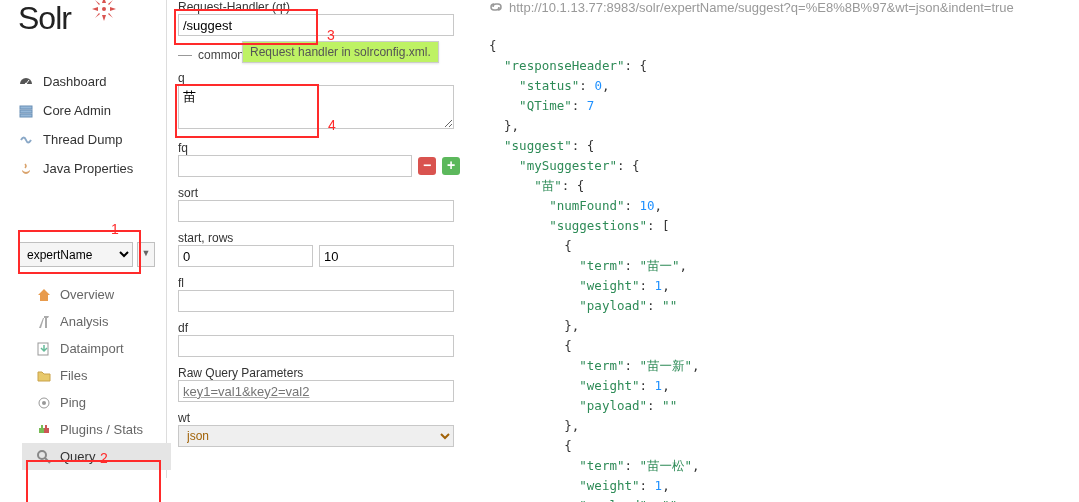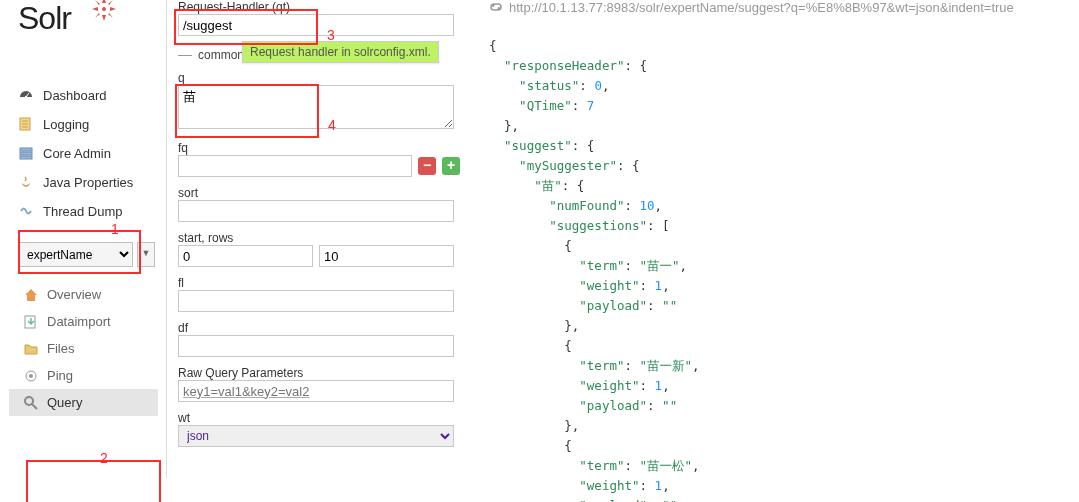--- a/index.html
+++ b/index.html
@@ -1,45 +1,45 @@
 <!DOCTYPE html>
 <html><head>
 <meta charset="utf-8">
 <style>
 html,body{margin:0;padding:0;font-family:"Helvetica Neue",Helvetica,Arial,sans-serif;font-size:13px;color:#333;background:#fff;width:1079px;height:502px;overflow:hidden}
 .wrap{position:relative;width:1079px;height:502px}
 .sidebar{position:absolute;left:0;top:0;width:167px;height:478px;border-right:1px solid #ddd;box-sizing:border-box}
 .logo{position:absolute;left:18px;top:0;font-size:32px;font-weight:400;color:#222;letter-spacing:-1px}
 .logo .sun{position:absolute;left:72px;top:-6px}
 .nav{position:absolute;left:18px;top:74px;width:146px}
-.nav .item{display:flex;align-items:flex-end;height:29px;cursor:pointer;color:#333}
+.nav .item{display:flex;align-items:flex-start;height:29px;cursor:pointer;color:#333}
 .nav .item .ico{width:16px;height:16px;margin-right:9px;display:inline-block}
 .nav .item span{font-size:13px}
 .selectwrap{position:absolute;left:18px;top:242px;width:138px;height:25px}
 .selectwrap select{width:115px;height:25px;border:1px solid #c0c0c0;background:#f5f5f5;font-size:12px;padding-left:4px;box-sizing:border-box}
 .selectwrap .dd{position:absolute;left:119px;top:0;width:18px;height:25px;border:1px solid #c0c0c0;background:#f5f5f5;box-sizing:border-box;text-align:center;line-height:21px;color:#666;font-size:9px}
-.subnav{position:absolute;left:23px;top:281px;width:130px}
+.subnav{position:absolute;left:36px;top:281px;width:130px}
 .subnav .item{display:flex;align-items:center;height:27px;cursor:pointer;color:#666}
 .subnav .item.active{color:#333;background:#e5e5e5;margin-left:-14px;padding-left:14px;width:135px}
 .subnav .item .ico{width:16px;height:16px;margin-right:8px;display:inline-block}
 .form{position:absolute;left:178px;top:0;width:285px;height:502px}
 .lbl{font-size:12px;color:#333;margin-top:9px}
 .inp{width:276px;height:22px;border:1px solid #c8c8c8;background:#fff;padding:1px 4px;box-sizing:border-box;font-size:13px}
 .inp.half{width:135px}
 .ta{width:276px;height:44px;border:1px solid #c8c8c8;background:#fff;padding:2px 4px;box-sizing:border-box;font-size:13px;resize:both}
 .row{display:flex;gap:6px}
 .tooltip{position:absolute;border:1px solid #ccc;background:#bef264;padding:3px 7px;font-size:12px;color:#555;box-shadow:0 1px 2px rgba(0,0,0,0.1)}
 .commonrow{display:flex;align-items:center;margin-top:12px;font-size:12px;color:#444}
 .commonrow .line{width:14px;height:1px;background:#999;margin-right:6px}
 .minus,.plus{width:18px;height:18px;border-radius:3px;color:#fff;text-align:center;line-height:17px;font-size:14px;font-weight:bold;cursor:pointer}
 .minus{background:#d9534f}
 .plus{background:#5cb85c}
 .fqrow{display:flex;align-items:center;gap:6px}
 .fqrow .fqin{width:234px;height:22px;border:1px solid #c8c8c8;box-sizing:border-box;padding:1px 4px}
-.wt{width:276px;height:22px;border:1px solid #c8c8c8;box-sizing:border-box;font-size:12px;padding-left:4px;color:#4c1d95}
+.wt{width:276px;height:22px;border:1px solid #c8c8c8;box-sizing:border-box;font-size:12px;padding-left:4px;color:#a16207}
 .response{position:absolute;left:489px;top:0;width:590px;height:502px}
 .urlbar{display:flex;align-items:flex-start;height:22px}
 .urlbar .ico{width:14px;height:14px;margin-right:6px}
 .urlbar .url{font-size:13px;color:#999}
 .json{margin-top:14px;font-family:"Consolas","Menlo",monospace;font-size:12.5px;line-height:20px;white-space:pre}
 .json .k{color:#2e8b57}
 .json .n{color:#1e90ff}
 .json .p{color:#333}
 .json .sg{color:#2e8b57}
 .redbox{position:absolute;border:2px solid #ff2a2a;pointer-events:none}
@@ -74,81 +74,87 @@
       <div class="item">
         <span class="ico"><svg width="16" height="16">
               <path d="M2 10 A6 6 0 0 1 14 10 L2 10 Z" fill="#555"></path>
               <circle cx="8" cy="10" r="1.2" fill="#fff"></circle>
               <line x1="8" y1="10" x2="11" y2="6" stroke="#fff" stroke-width="1"></line>
             </svg></span>
         <span>Dashboard</span>
       </div>
       <div class="item">
         <span class="ico"><svg width="16" height="16">
-              <rect x="2" y="2" width="10" height="12" fill="#f5d58a" stroke="#c9a24a"></rect>
-              <line x1="4" y1="5" x2="10" y2="5" stroke="#c9a24a"></line>
-              <line x1="4" y1="8" x2="10" y2="8" stroke="#c9a24a"></line>
-              <line x1="4" y1="11" x2="10" y2="11" stroke="#c9a24a"></line>
-            </svg></span>
-        <span>Logging</span>
-      </div>
-      <div class="item">
-        <span class="ico"><svg width="16" height="16">
               <rect x="2" y="3" width="12" height="3" fill="#96b8d9" stroke="#6b90b5"></rect>
               <rect x="2" y="7" width="12" height="3" fill="#96b8d9" stroke="#6b90b5"></rect>
               <rect x="2" y="11" width="12" height="3" fill="#96b8d9" stroke="#6b90b5"></rect>
             </svg></span>
         <span>Core Admin</span>
       </div>
       <div class="item">
         <span class="ico"><svg width="16" height="16">
+              <path d="M3 8 Q6 3 8 8 Q10 13 13 8" stroke="#8aa8c7" fill="none" stroke-width="2"></path>
+            </svg></span>
+        <span>Thread Dump</span>
+      </div>
+      <div class="item">
+        <span class="ico"><svg width="16" height="16">
               <path d="M4 9 Q8 13 12 9 Q12 12 8 13 Q4 12 4 9 Z" fill="#d9a26b"></path>
               <path d="M7 3 Q9 5 7 7" stroke="#d9a26b" fill="none" stroke-width="1.5"></path>
             </svg></span>
         <span>Java Properties</span>
-      </div>
-      <div class="item">
-        <span class="ico"><svg width="16" height="16">
-              <path d="M3 8 Q6 3 8 8 Q10 13 13 8" stroke="#8aa8c7" fill="none" stroke-width="2"></path>
-            </svg></span>
-        <span>Thread Dump</span>
       </div>
     </div>
 
     <div class="selectwrap">
       <select><option>expertName</option></select>
       <div class="dd">▼</div>
     </div>
 
     <div class="subnav">
       <div class="item">
         <span class="ico"><svg width="16" height="16">
               <path d="M2 8 L8 2 L14 8 L12 8 L12 14 L4 14 L4 8 Z" fill="#e89b4c"></path>
             </svg></span>
         <span>Overview</span>
       </div>
       <div class="item">
         <span class="ico"><svg width="16" height="16">
+              <path d="M3 14 L7 4 L8 4 L5 14 Z M8 2 L13 2 L12 4 L11 4 L11 14 L9 14 L9 4 L8 4 Z" fill="#aaa"></path>
+            </svg></span>
+        <span>Analysis</span>
+      </div>
+      <div class="item">
+        <span class="ico"><svg width="16" height="16">
               <rect x="2" y="2" width="10" height="12" fill="none" stroke="#999"></rect>
               <path d="M8 4 L8 10 M5 7 L8 10 L11 7" stroke="#6b9" fill="none" stroke-width="1.5"></path>
             </svg></span>
         <span>Dataimport</span>
       </div>
       <div class="item">
         <span class="ico"><svg width="16" height="16">
               <path d="M2 4 L6 4 L8 6 L14 6 L14 13 L2 13 Z" fill="#e8c96b" stroke="#c9a24b"></path>
             </svg></span>
         <span>Files</span>
       </div>
       <div class="item">
         <span class="ico"><svg width="16" height="16">
               <circle cx="8" cy="8" r="5" fill="none" stroke="#999"></circle>
               <circle cx="8" cy="8" r="2" fill="#999"></circle>
             </svg></span>
         <span>Ping</span>
+      </div>
+      <div class="item">
+        <span class="ico"><svg width="16" height="16">
+              <rect x="3" y="6" width="5" height="5" fill="#7b5"></rect>
+              <rect x="8" y="6" width="5" height="5" fill="#c55"></rect>
+              <rect x="5" y="3" width="2" height="3" fill="#7b5"></rect>
+              <rect x="9" y="3" width="2" height="3" fill="#c55"></rect>
+            </svg></span>
+        <span>Plugins / Stats</span>
       </div>
       <div class="item active">
         <span class="ico"><svg width="16" height="16">
               <circle cx="6" cy="6" r="4" fill="none" stroke="#888" stroke-width="2"></circle>
               <line x1="9" y1="9" x2="14" y2="14" stroke="#888" stroke-width="2"></line>
             </svg></span>
         <span>Query</span>
       </div>
     </div>
   </div>

